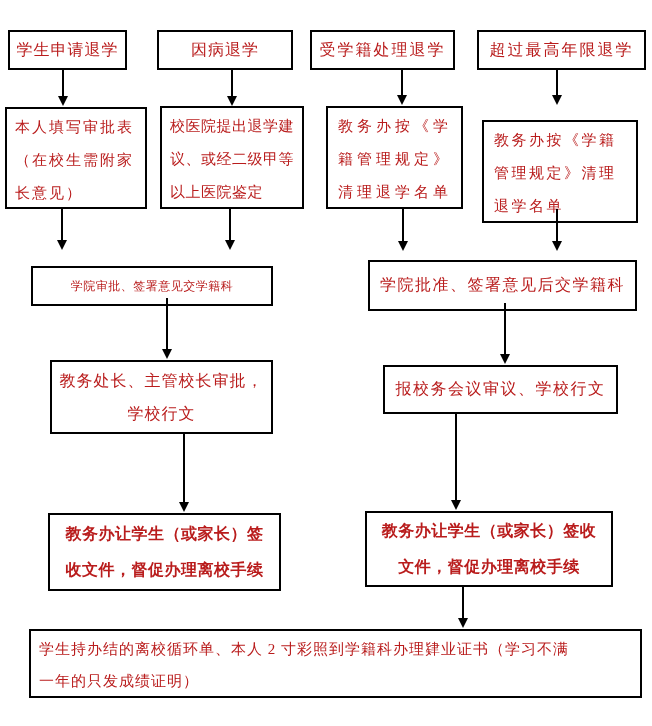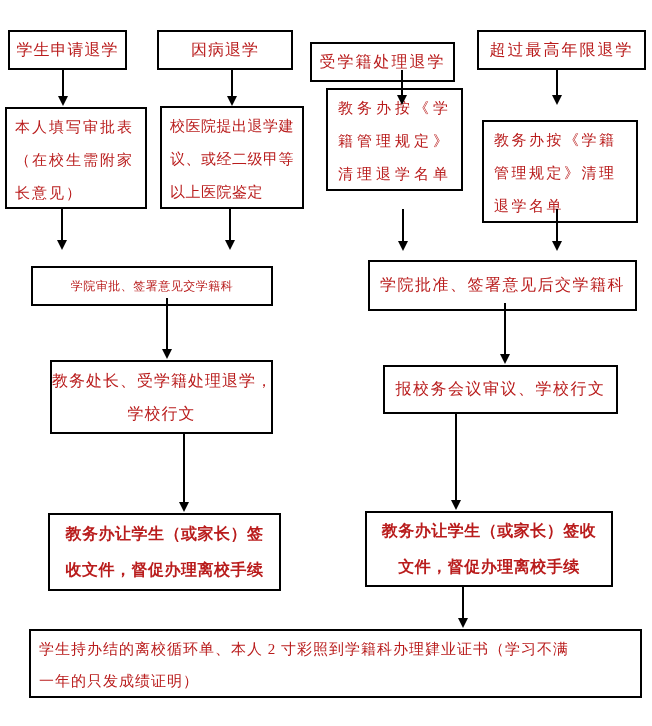--- a/index.html
+++ b/index.html
@@ -10,28 +10,28 @@
   .box {
     position:absolute; box-sizing:border-box; border:2px solid #000000;
     background:#ffffff; overflow:hidden;
   }
   .center { display:flex; flex-direction:column; justify-content:center; text-align:center; }
   .bl { white-space:nowrap; }
 
   
   #b1 { left:8px;   top:30px; width:119px; height:40px; font-size:16px; letter-spacing:1px; }
   #b2 { left:157px; top:30px; width:136px; height:40px; font-size:16px; letter-spacing:1px; }
-  #b3 { left:310px; top:30px; width:145px; height:40px; font-size:16px; letter-spacing:2px;margin-top:12px; }
+  #b3 { left:310px; top:30px; width:145px; height:40px; font-size:16px; letter-spacing:2px; }
   #b4 { left:477px; top:30px; width:169px; height:40px; font-size:16px; letter-spacing:2px; }
 
   
   .row2 { font-size:15px; line-height:33px; padding:2px 8px; text-align:left; }
   #b5 { left:5px;   top:107px; width:142px; height:102px; letter-spacing:2px; }
   #b6 { left:160px; top:106px; width:144px; height:103px; letter-spacing:0.5px; }
-  #b7 { left:326px; top:88px; width:137px; height:103px; letter-spacing:4px; padding-left:10px; }
+  #b7 { left:326px; top:106px; width:137px; height:103px; letter-spacing:4px; padding-left:10px; }
   #b8 { left:482px; top:120px; width:156px; height:103px; letter-spacing:2.5px; padding-left:10px; }
 
   
   #b9  { left:31px;  top:251px; width:242px; height:40px; font-size:12px; letter-spacing:0.5px;margin-top:15px; }
   #b10 { left:368px; top:252px; width:269px; height:51px; font-size:16px; letter-spacing:1.5px;margin-top:8px; }
 
   
   #b11 { left:50px;  top:360px; width:223px; height:74px; font-size:16px; line-height:33px; letter-spacing:1px; }
   #b12 { left:383px; top:365px; width:235px; height:49px; font-size:16px; letter-spacing:1.5px; }
 
@@ -103,21 +103,21 @@
   </div>
 
   <div class="box center" id="b9">
     <div class="bl">学院审批、签署意见交学籍科</div>
   </div>
   <div class="box center" id="b10">
     <div class="bl">学院批准、签署意见后交学籍科</div>
   </div>
 
   <div class="box center" id="b11">
-    <div class="bl">教务处长、受学籍处理退学，</div>
+    <div class="bl">教务处长、主管校长审批，</div>
     <div class="bl">学校行文</div>
   </div>
   <div class="box center" id="b12">
     <div class="bl">报校务会议审议、学校行文</div>
   </div>
 
   <div class="box center" id="b13">
     <div class="bl">教务办让学生（或家长）签</div>
     <div class="bl">收文件，督促办理离校手续</div>
   </div>

